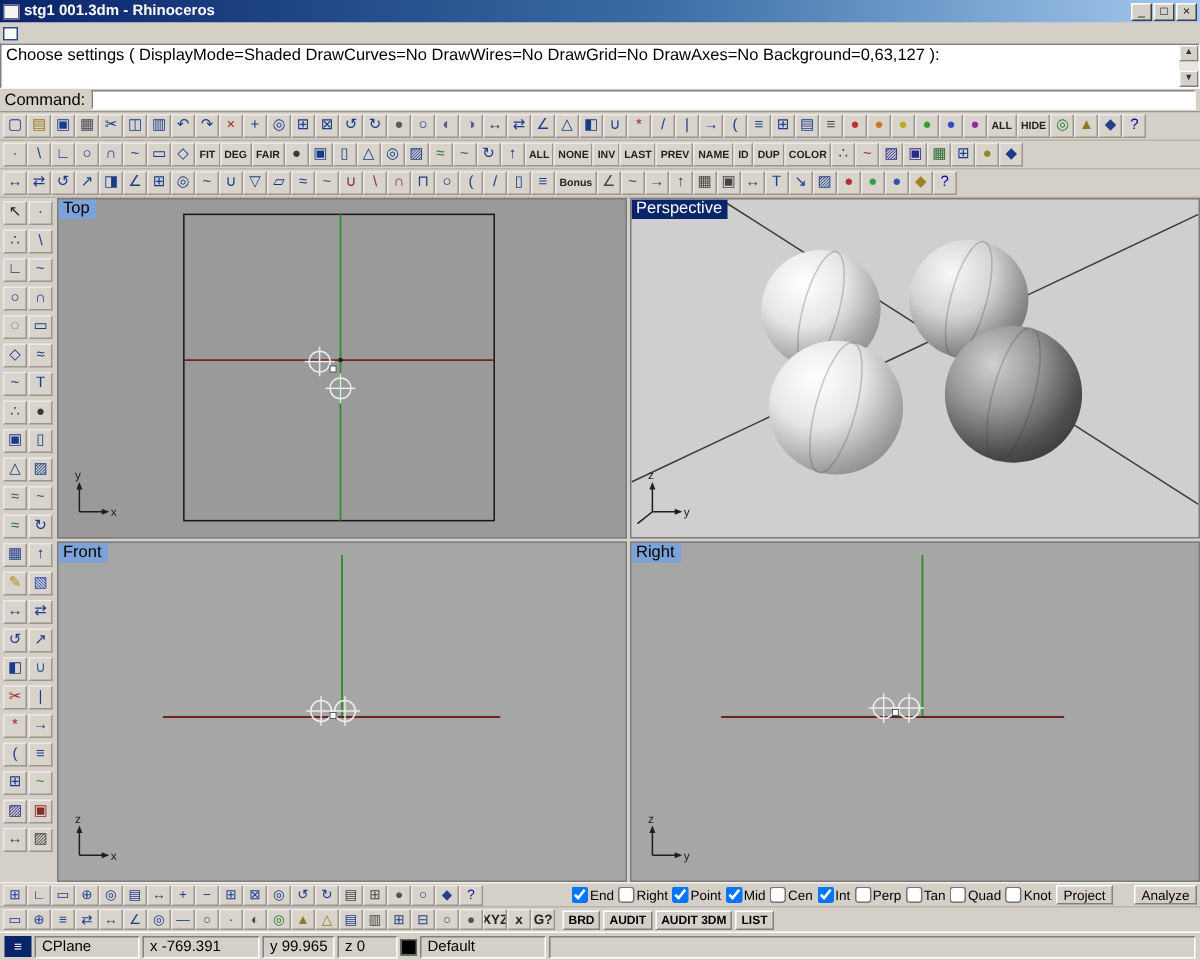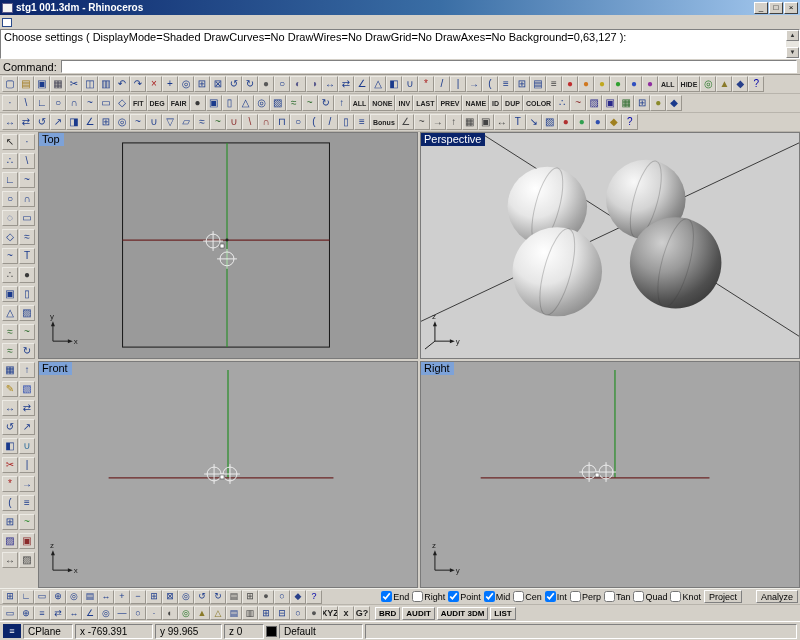--- a/index.html
+++ b/index.html
@@ -508,22 +508,22 @@
     <div class="b2cmds" id="b2-cmds">
         <div class="b2btn">BRD</div>
         <div class="b2btn">AUDIT</div>
         <div class="b2btn">AUDIT 3DM</div>
         <div class="b2btn">LIST</div>
       </div>
   </div>
 
   <div class="statusbar">
     <div class="blue-box">≡</div>
-    <div class="sfield" style="width:50px">CPlane</div>
+    <div class="sfield" style="width:70px">CPlane</div>
     <div class="sfield" style="width:78px">x -769.391</div>
-    <div class="sfield" style="width:67px">y 99.965</div>
+    <div class="sfield" style="width:48px">y 99.965</div>
     <div class="sfield" style="width:40px">z 0</div>
     <div class="swatch"></div>
     <div class="sfield" style="width:84px">Default</div>
     <div class="sfield fill"></div>
   </div>
 
 </div>
 
 </body></html>

